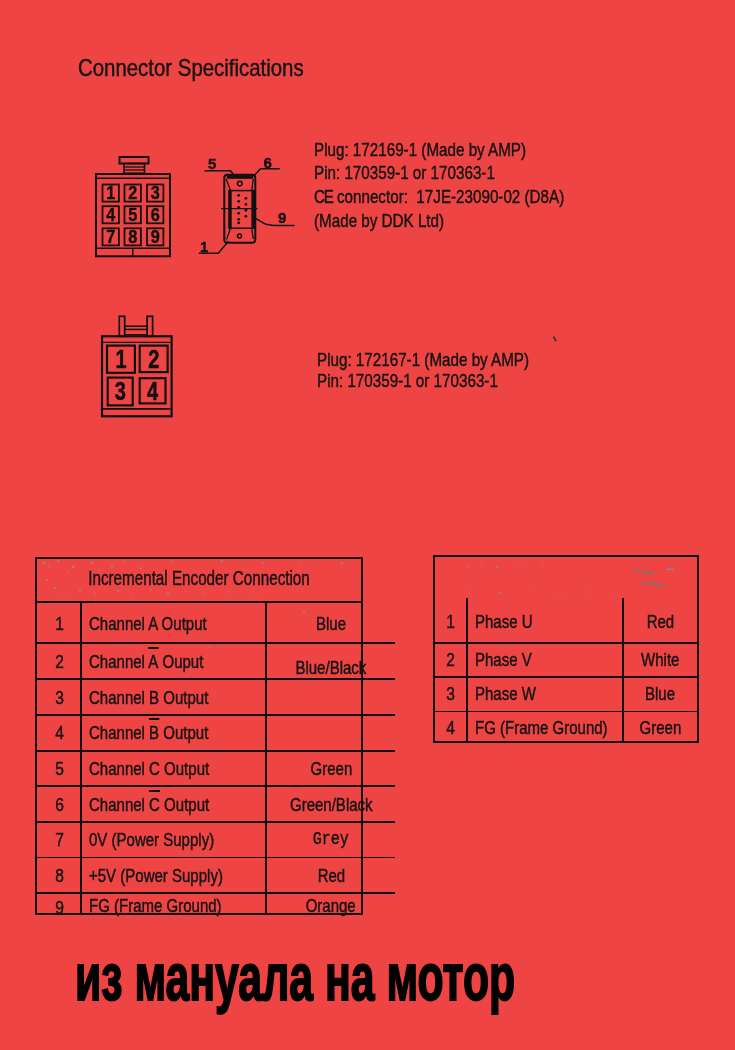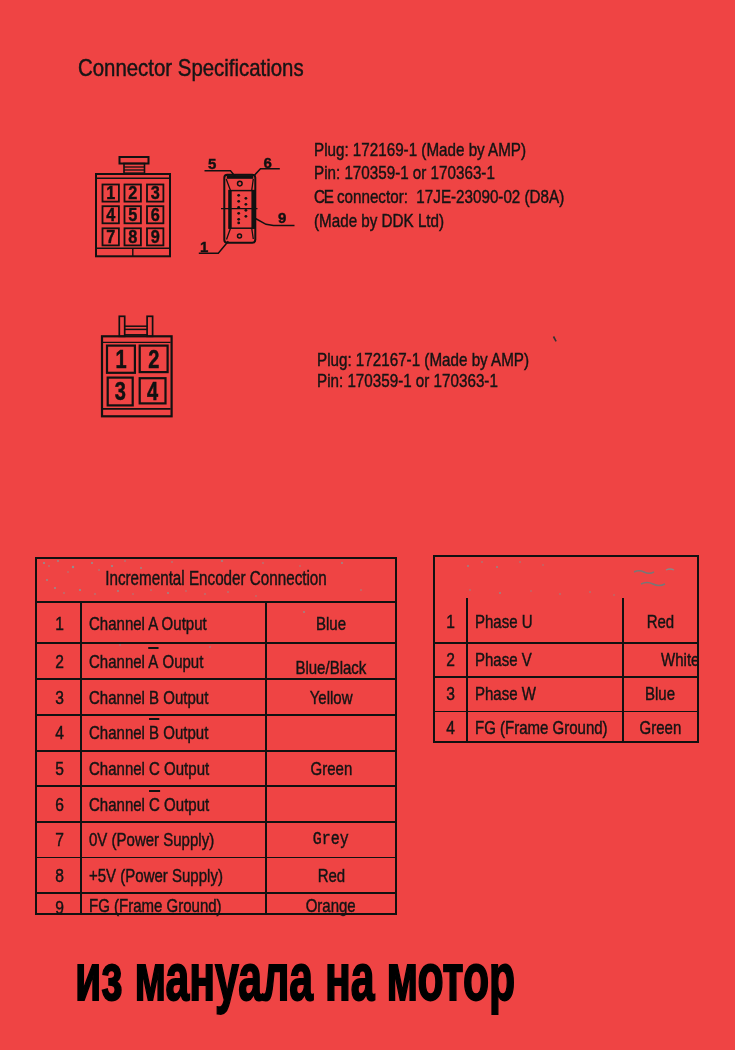--- a/index.html
+++ b/index.html
@@ -215,21 +215,21 @@
 Pin: 170359-1 or 170363-1<br>
 <span style="letter-spacing:-1.5px;">CE</span> connector:&nbsp; 17JE-23090-02 (D8A)<br>
 (Made by DDK Ltd)
 </div>
 
 <div class="t" style="left:317px;top:348.5px;font-size:19px;line-height:21px;transform:scaleX(0.8);color:#141414;">
 Plug: 172167-1 (Made by AMP)<br>
 Pin: 170359-1 or 170363-1
 </div>
 
-<div style="position:absolute;left:35px;top:557px;width:362px;height:358px;border:2px solid #111;box-sizing:border-box;">
+<div style="position:absolute;left:35px;top:557px;width:328px;height:358px;border:2px solid #111;box-sizing:border-box;">
 
   <div style="position:absolute;left:0;top:0;width:100%;height:44px;border-bottom:2.5px solid #111;box-sizing:border-box;display:flex;align-items:center;justify-content:center;">
     <span style="margin-top:-3px;font-size:19.5px;transform:scaleX(0.78);white-space:nowrap;color:#141414;-webkit-text-stroke:0.45px #141414;">Incremental Encoder Connection</span>
   </div>
 
   <div style="position:absolute;left:43.2px;top:42px;width:1.8px;height:312px;background:#111;"></div>
 
   <div style="position:absolute;left:228.2px;top:42px;width:1.8px;height:312px;background:#111;"></div>
   <div class="rl" style="top:83px;"></div>
   <div class="rl" style="top:119px;"></div>
@@ -243,31 +243,31 @@
   <div class="num" style="top:51.5px;">1</div>
   <div class="nm" style="top:51.5px;"><span>Channel A Output</span></div>
   <div class="clr" style="top:51.5px;"><span>Blue</span></div>
 
   <div class="num" style="top:89.5px;">2</div>
   <div class="nm" style="top:89.5px;"><span>Channel <span class="ov">A</span> Ouput</span></div>
   <div class="clr" style="top:96px;"><span>Blue/Black</span></div>
 
   <div class="num" style="top:125.5px;">3</div>
   <div class="nm" style="top:125.5px;"><span>Channel B Output</span></div>
-  <div class="clr" style="top:125.5px;"><span>Yellow</span></div>
 
   <div class="num" style="top:160.5px;">4</div>
   <div class="nm" style="top:160.5px;"><span>Channel <span class="ov">B</span> Output</span></div>
 
   <div class="num" style="top:197px;">5</div>
   <div class="nm" style="top:197px;"><span>Channel C Output</span></div>
   <div class="clr" style="top:197px;"><span>Green</span></div>
 
   <div class="num" style="top:232.5px;">6</div>
   <div class="nm" style="top:232.5px;"><span>Channel <span class="ov">C</span> Output</span></div>
+  <div class="clr" style="top:232.5px;"><span>Green/Black</span></div>
 
   <div class="num" style="top:268.25px;">7</div>
   <div class="nm" style="top:268.25px;"><span>0V (Power Supply)</span></div>
   <div class="clr" style="top:268.25px;font-family:Liberation Mono, monospace;"><span>Grey</span></div>
 
   <div class="num" style="top:303.75px;">8</div>
   <div class="nm" style="top:303.75px;"><span>+5V (Power Supply)</span></div>
   <div class="clr" style="top:303.75px;"><span>Red</span></div>
 
   <div class="num" style="top:335.5px;">9</div>
@@ -284,21 +284,21 @@
   <div class="ml" style="top:85px;"></div>
   <div class="ml" style="top:119px;"></div>
   <div class="ml" style="top:153.5px;"></div>
 
   <div class="mnum" style="top:51.5px;">1</div>
   <div class="mnm" style="top:51.5px;"><span>Phase U</span></div>
   <div class="mclr" style="top:51.5px;"><span>Red</span></div>
 
   <div class="mnum" style="top:89.5px;">2</div>
   <div class="mnm" style="top:89.5px;"><span>Phase V</span></div>
-  <div class="mclr" style="top:89.5px;padding-left:20px;"><span>White</span></div>
+  <div class="mclr" style="top:89.5px;"><span>White</span></div>
 
   <div class="mnum" style="top:123.5px;">3</div>
   <div class="mnm" style="top:123.5px;"><span>Phase W</span></div>
   <div class="mclr" style="top:123.5px;"><span>Blue</span></div>
 
   <div class="mnum" style="top:158.25px;">4</div>
   <div class="mnm" style="top:158.25px;"><span>FG (Frame Ground)</span></div>
   <div class="mclr" style="top:158.25px;"><span>Green</span></div>
 </div>
 

